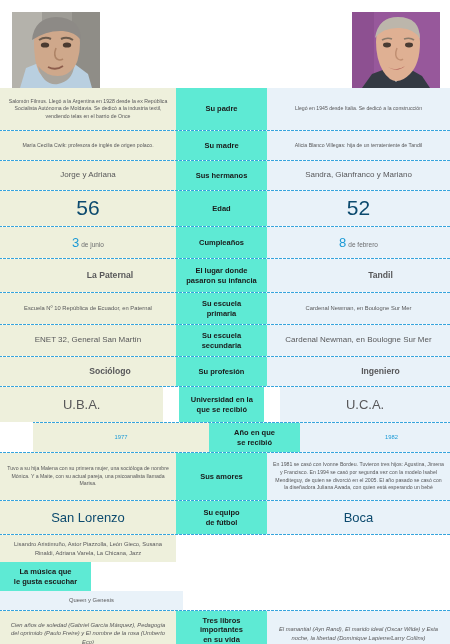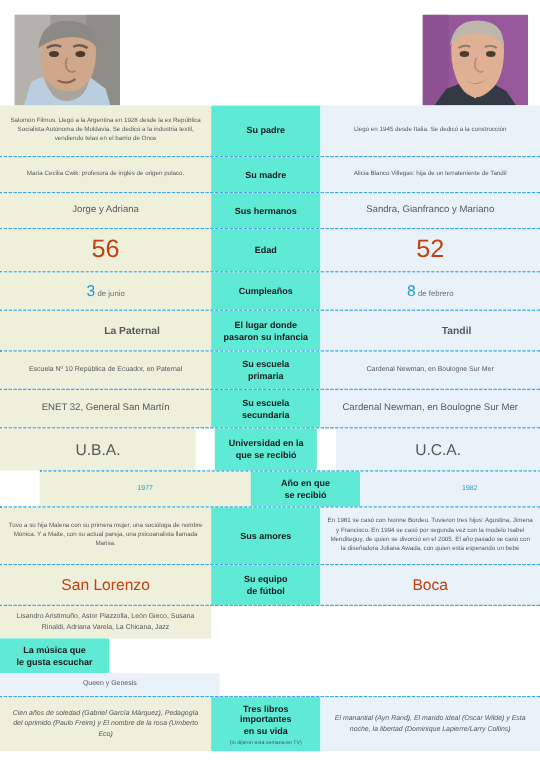--- a/index.html
+++ b/index.html
@@ -79,21 +79,21 @@
     color: #58585a;
   }
 
   
   .t-tiny   { font-size: 5.2px;  line-height: 1.45; }
   .t-small  { font-size: 5.8px;  line-height: 1.5; }
   .t-norm   { font-size: 8px;    line-height: 1.35; }
   .t-bold   { font-size: 8.6px;  font-weight: bold; line-height: 1.3; padding-left: 44px; }
   .t-big    { font-size: 13px;   line-height: 1.2; }
   .t-huge   { font-size: 21px;   line-height: 1.05; }
-  .t-red    { color: #c2410c; }
+  .t-red    { color: #0c4a6e; }
   .t-blue   { color: #1b9ad6; }
   .t-grey   { color: #6d6e70; }
   .mid .sub { font-weight: normal; font-size: 4.4px; color: #58585a; margin-top: 2px; }
   .birth { display: flex; align-items: baseline; justify-content: center; gap: 2px; }
   .birth .num { font-size: 13px; color: #1b9ad6; }
   .birth .suf { font-size: 6.5px; color: #6d6e70; }
 
   em { font-style: italic; }
 
   
@@ -243,20 +243,31 @@
         <div class="cell left">
           <div class="t-norm">ENET 32, General San Martín</div>
         </div>
         <div class="cell mid">
           <div>Su escuela<br>secundaria</div>
         </div>
         <div class="cell right">
           <div class="t-norm">Cardenal Newman, en Boulogne Sur Mer</div>
         </div>
       </div>
+      <div class="row h-prof">
+        <div class="cell left">
+          <div class="t-bold">Sociólogo</div>
+        </div>
+        <div class="cell mid">
+          <div>Su profesión</div>
+        </div>
+        <div class="cell right">
+          <div class="t-bold">Ingeniero</div>
+        </div>
+      </div>
       <div class="row h-uni">
         <div class="cell left">
           <div class="t-big">U.B.A.</div>
         </div>
         <div class="cell mid">
           <div>Universidad en la<br>que se recibió</div>
         </div>
         <div class="cell right">
           <div class="t-big">U.C.A.</div>
         </div>

